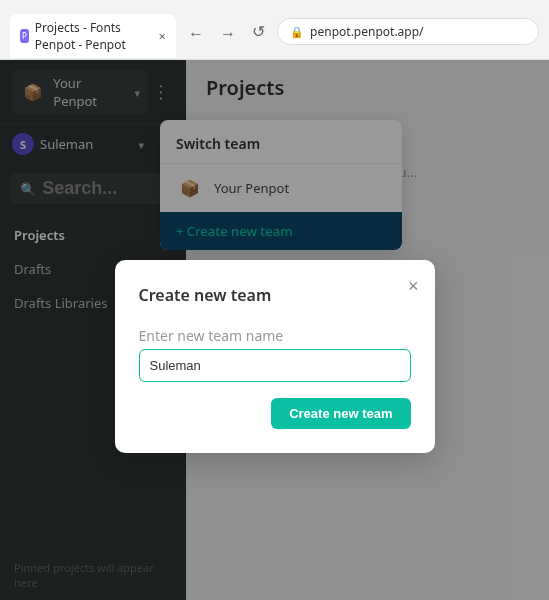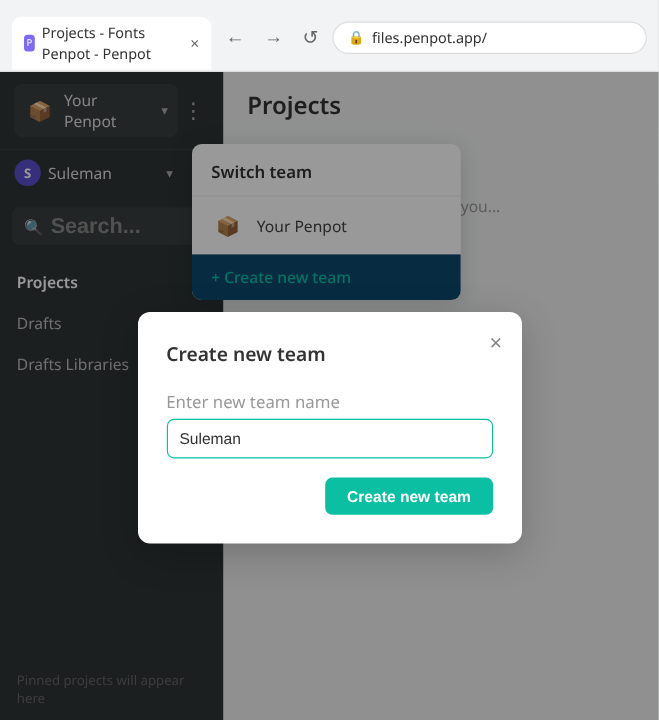--- a/index.html
+++ b/index.html
@@ -210,21 +210,21 @@
       height: 100%;
       z-index: 10;
     }
     .dropdown-menu {
       position: absolute;
       top: 60px;
       left: 160px;
       background: white;
       border-radius: 8px;
       box-shadow: 0 4px 20px rgba(0,0,0,0.15);
-      width: 224px;
+      width: 242px;
       z-index: 20;
       overflow: hidden;
     }
     .dropdown-header {
       padding: 14px 16px 10px;
       font-size: 14px;
       font-weight: 600;
       color: #333;
       border-bottom: 1px solid #f0f0f0;
     }
@@ -326,21 +326,21 @@
     <span class="tab-icon">P</span>
     <span>Projects - Fonts Penpot - Penpot</span>
     <span class="tab-close">×</span>
   </div>
   <div class="nav-bar">
     <button class="nav-btn">←</button>
     <button class="nav-btn">→</button>
     <button class="nav-btn">↺</button>
     <div class="address-bar">
       <span class="lock-icon">🔒</span>
-      <span>files.penpot.app/</span>
+      <span>penpot.penpot.app/</span>
     </div>
   </div>
 </div>
 
 <div class="app-area">
 
   <div class="sidebar">
     <div class="sidebar-header">
       <div class="team-selector">
         <span class="penpot-logo-box">📦</span>

